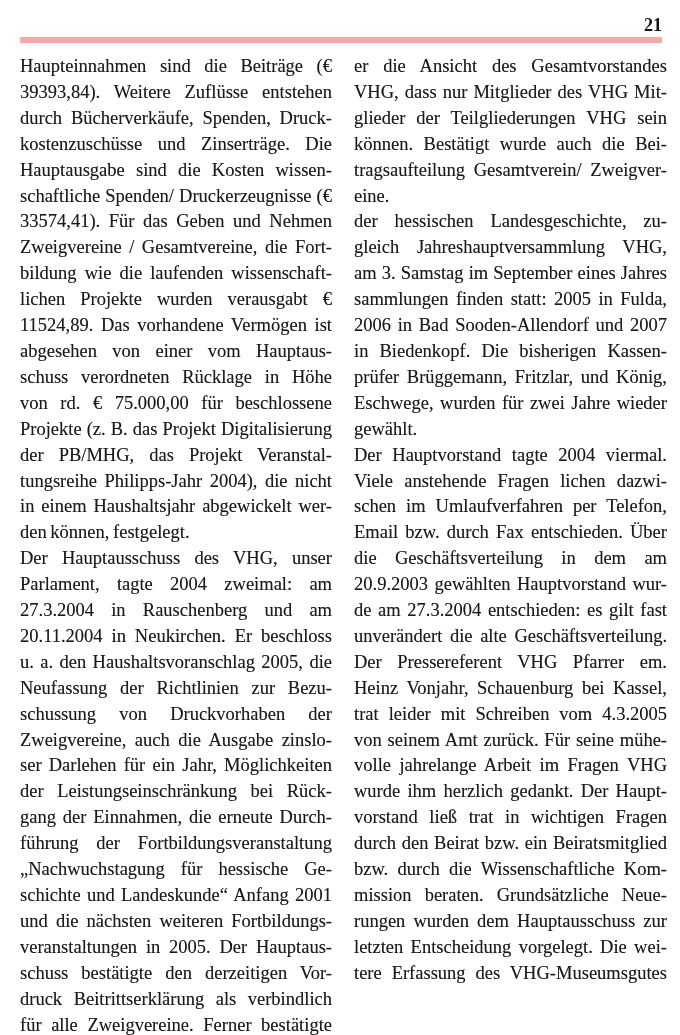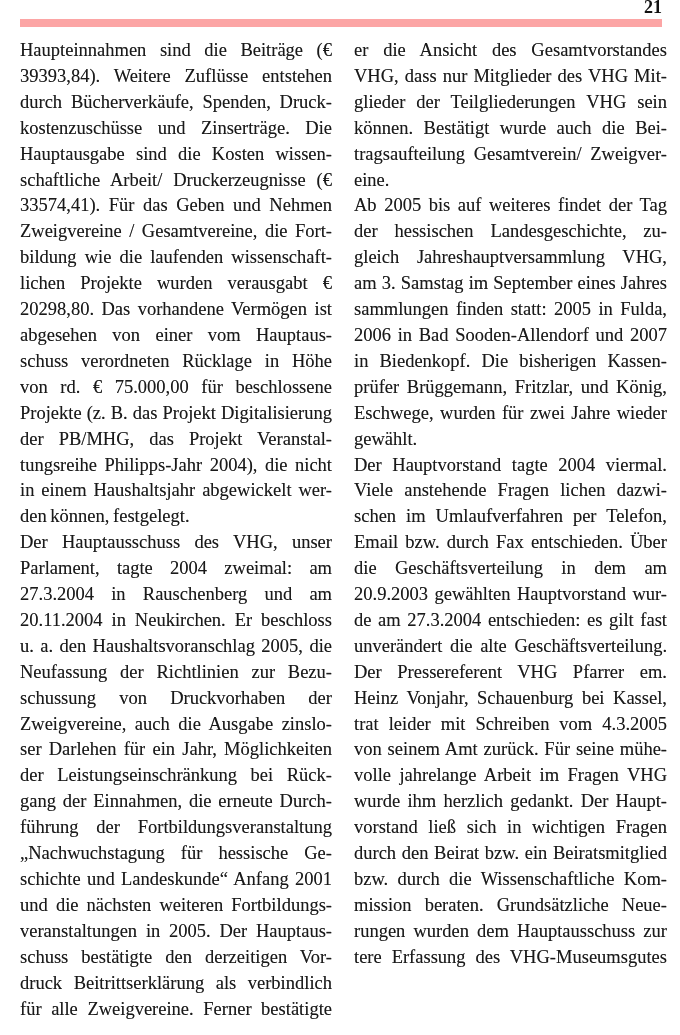--- a/index.html
+++ b/index.html
@@ -15,25 +15,25 @@
     color: #1a1a1a;
   }
   .page {
     width: 680px;
     height: 1035px;
     box-sizing: border-box;
     padding: 0 18px 0 20px;
     background: #ffffff;
   }
   .page-header {
-    height: 27px;
+    height: 43px;
     display: flex;
     align-items: flex-end;
     justify-content: flex-end;
-    border-bottom: 8px solid #fca5a5;
+    border-bottom: 6px solid #fca5a5;
     box-sizing: border-box;
     padding-bottom: 3px;
   }
   .page-number {
     font-weight: bold;
     font-size: 18px;
     line-height: 1;
     color: #111111;
   }
   .columns {
@@ -69,26 +69,26 @@
   <header class="page-header">
     <span class="page-number">21</span>
   </header>
   <main class="columns">
     <div class="col col-left">
         <div class="line">Haupteinnahmen sind die Beiträge (€</div>
         <div class="line">39393,84). Weitere Zuflüsse entstehen</div>
         <div class="line">durch Bücherverkäufe, Spenden, Druck-</div>
         <div class="line">kostenzuschüsse und Zinserträge. Die</div>
         <div class="line">Hauptausgabe sind die Kosten wissen-</div>
-        <div class="line">schaftliche Arbeit/ Druckerzeugnisse (€</div>
+        <div class="line">schaftliche Spenden/ Druckerzeugnisse (€</div>
         <div class="line">33574,41). Für das Geben und Nehmen</div>
         <div class="line">Zweigvereine / Gesamtvereine, die Fort-</div>
         <div class="line">bildung wie die laufenden wissenschaft-</div>
         <div class="line">lichen Projekte wurden verausgabt €</div>
-        <div class="line">20298,80. Das vorhandene Vermögen ist</div>
+        <div class="line">11524,89. Das vorhandene Vermögen ist</div>
         <div class="line">abgesehen von einer vom Hauptaus-</div>
         <div class="line">schuss verordneten Rücklage in Höhe</div>
         <div class="line">von rd. € 75.000,00 für beschlossene</div>
         <div class="line">Projekte (z. B. das Projekt Digitalisierung</div>
         <div class="line">der PB/MHG, das Projekt Veranstal-</div>
         <div class="line">tungsreihe Philipps-Jahr 2004), die nicht</div>
         <div class="line">in einem Haushaltsjahr abgewickelt wer-</div>
         <div class="line para-end">den können, festgelegt.</div>
         <div class="line">Der Hauptausschuss des VHG, unser</div>
         <div class="line">Parlament, tagte 2004 zweimal: am</div>
@@ -110,21 +110,20 @@
         <div class="line">druck Beitrittserklärung als verbindlich</div>
         <div class="line">für alle Zweigvereine. Ferner bestätigte</div>
       </div>
     <div class="col col-right">
         <div class="line">er die Ansicht des Gesamtvorstandes</div>
         <div class="line">VHG, dass nur Mitglieder des VHG Mit-</div>
         <div class="line">glieder der Teilgliederungen VHG sein</div>
         <div class="line">können. Bestätigt wurde auch die Bei-</div>
         <div class="line">tragsaufteilung Gesamtverein/ Zweigver-</div>
         <div class="line para-end">eine.</div>
-        <div class="line">Ab 2005 bis auf weiteres findet der Tag</div>
         <div class="line">der hessischen Landesgeschichte, zu-</div>
         <div class="line">gleich Jahreshauptversammlung VHG,</div>
         <div class="line">am 3. Samstag im September eines Jahres</div>
         <div class="line">sammlungen finden statt: 2005 in Fulda,</div>
         <div class="line">2006 in Bad Sooden-Allendorf und 2007</div>
         <div class="line">in Biedenkopf. Die bisherigen Kassen-</div>
         <div class="line">prüfer Brüggemann, Fritzlar, und König,</div>
         <div class="line">Eschwege, wurden für zwei Jahre wieder</div>
         <div class="line para-end">gewählt.</div>
         <div class="line">Der Hauptvorstand tagte 2004 viermal.</div>
@@ -134,21 +133,22 @@
         <div class="line">die Geschäftsverteilung in dem am</div>
         <div class="line">20.9.2003 gewählten Hauptvorstand wur-</div>
         <div class="line">de am 27.3.2004 entschieden: es gilt fast</div>
         <div class="line">unverändert die alte Geschäftsverteilung.</div>
         <div class="line">Der Pressereferent VHG Pfarrer em.</div>
         <div class="line">Heinz Vonjahr, Schauenburg bei Kassel,</div>
         <div class="line">trat leider mit Schreiben vom 4.3.2005</div>
         <div class="line">von seinem Amt zurück. Für seine mühe-</div>
         <div class="line">volle jahrelange Arbeit im Fragen VHG</div>
         <div class="line">wurde ihm herzlich gedankt. Der Haupt-</div>
-        <div class="line">vorstand ließ sich in wichtigen Fragen</div>
+        <div class="line">vorstand ließ trat in wichtigen Fragen</div>
         <div class="line">durch den Beirat bzw. ein Beiratsmitglied</div>
         <div class="line">bzw. durch die Wissenschaftliche Kom-</div>
         <div class="line">mission beraten. Grundsätzliche Neue-</div>
         <div class="line">rungen wurden dem Hauptausschuss zur</div>
+        <div class="line">letzten Entscheidung vorgelegt. Die wei-</div>
         <div class="line">tere Erfassung des VHG-Museumsgutes</div>
       </div>
   </main>
 </div>
 
 </body></html>

